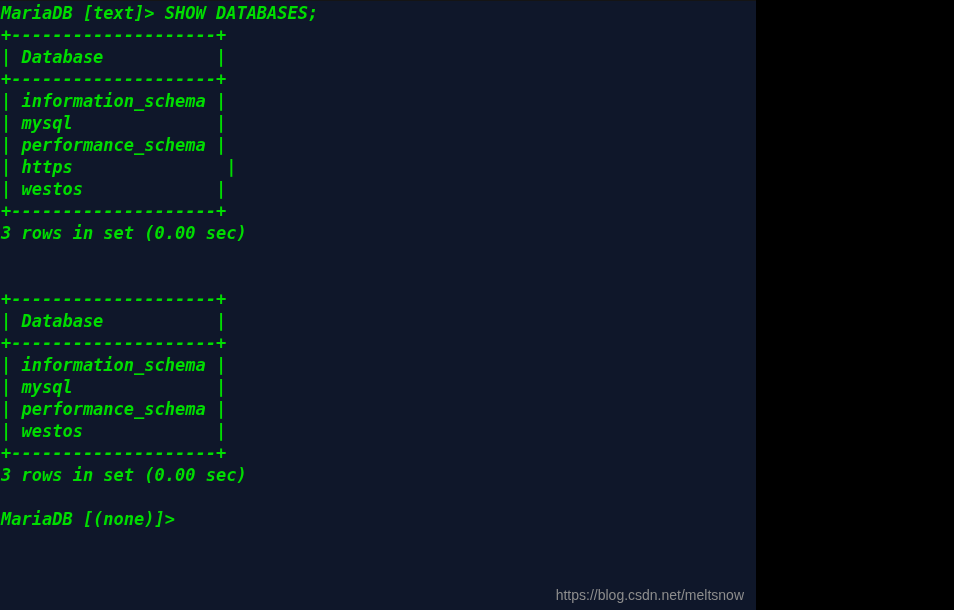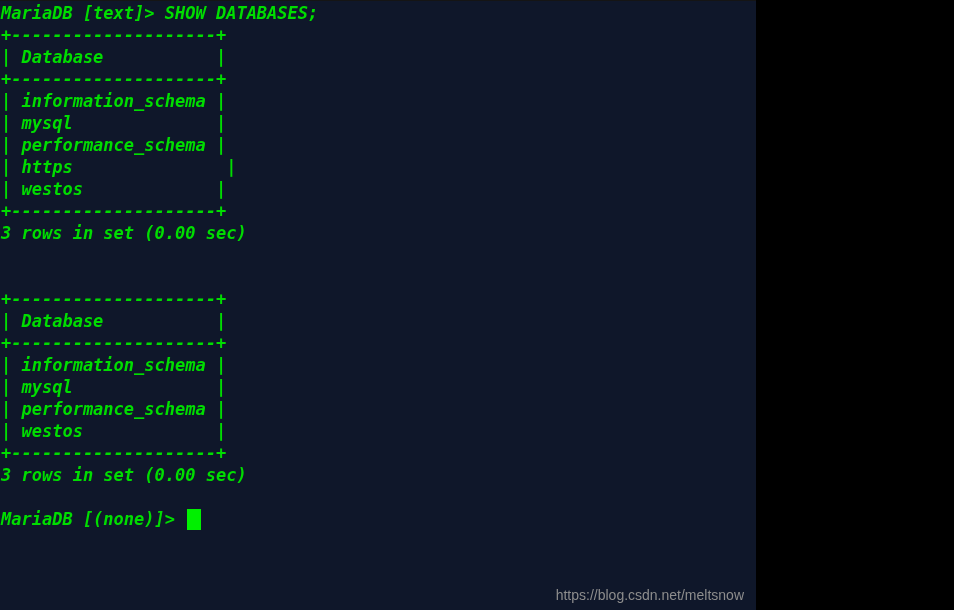--- a/index.html
+++ b/index.html
@@ -39,20 +39,21 @@
     height: 22px;
     line-height: 22px;
     font-size: 17px;
     font-weight: bold;
     font-style: italic;
     color: #00dd00;
     white-space: pre;
     padding-left: 1px;
     display: flex;
     align-items: center;
+    justify-content: space-between;
   }
   .cursor-block {
     display: inline-block;
     width: 14px;
     height: 21px;
     background: #00f000;
     margin-left: 2px;
     vertical-align: middle;
   }
   .watermark {

